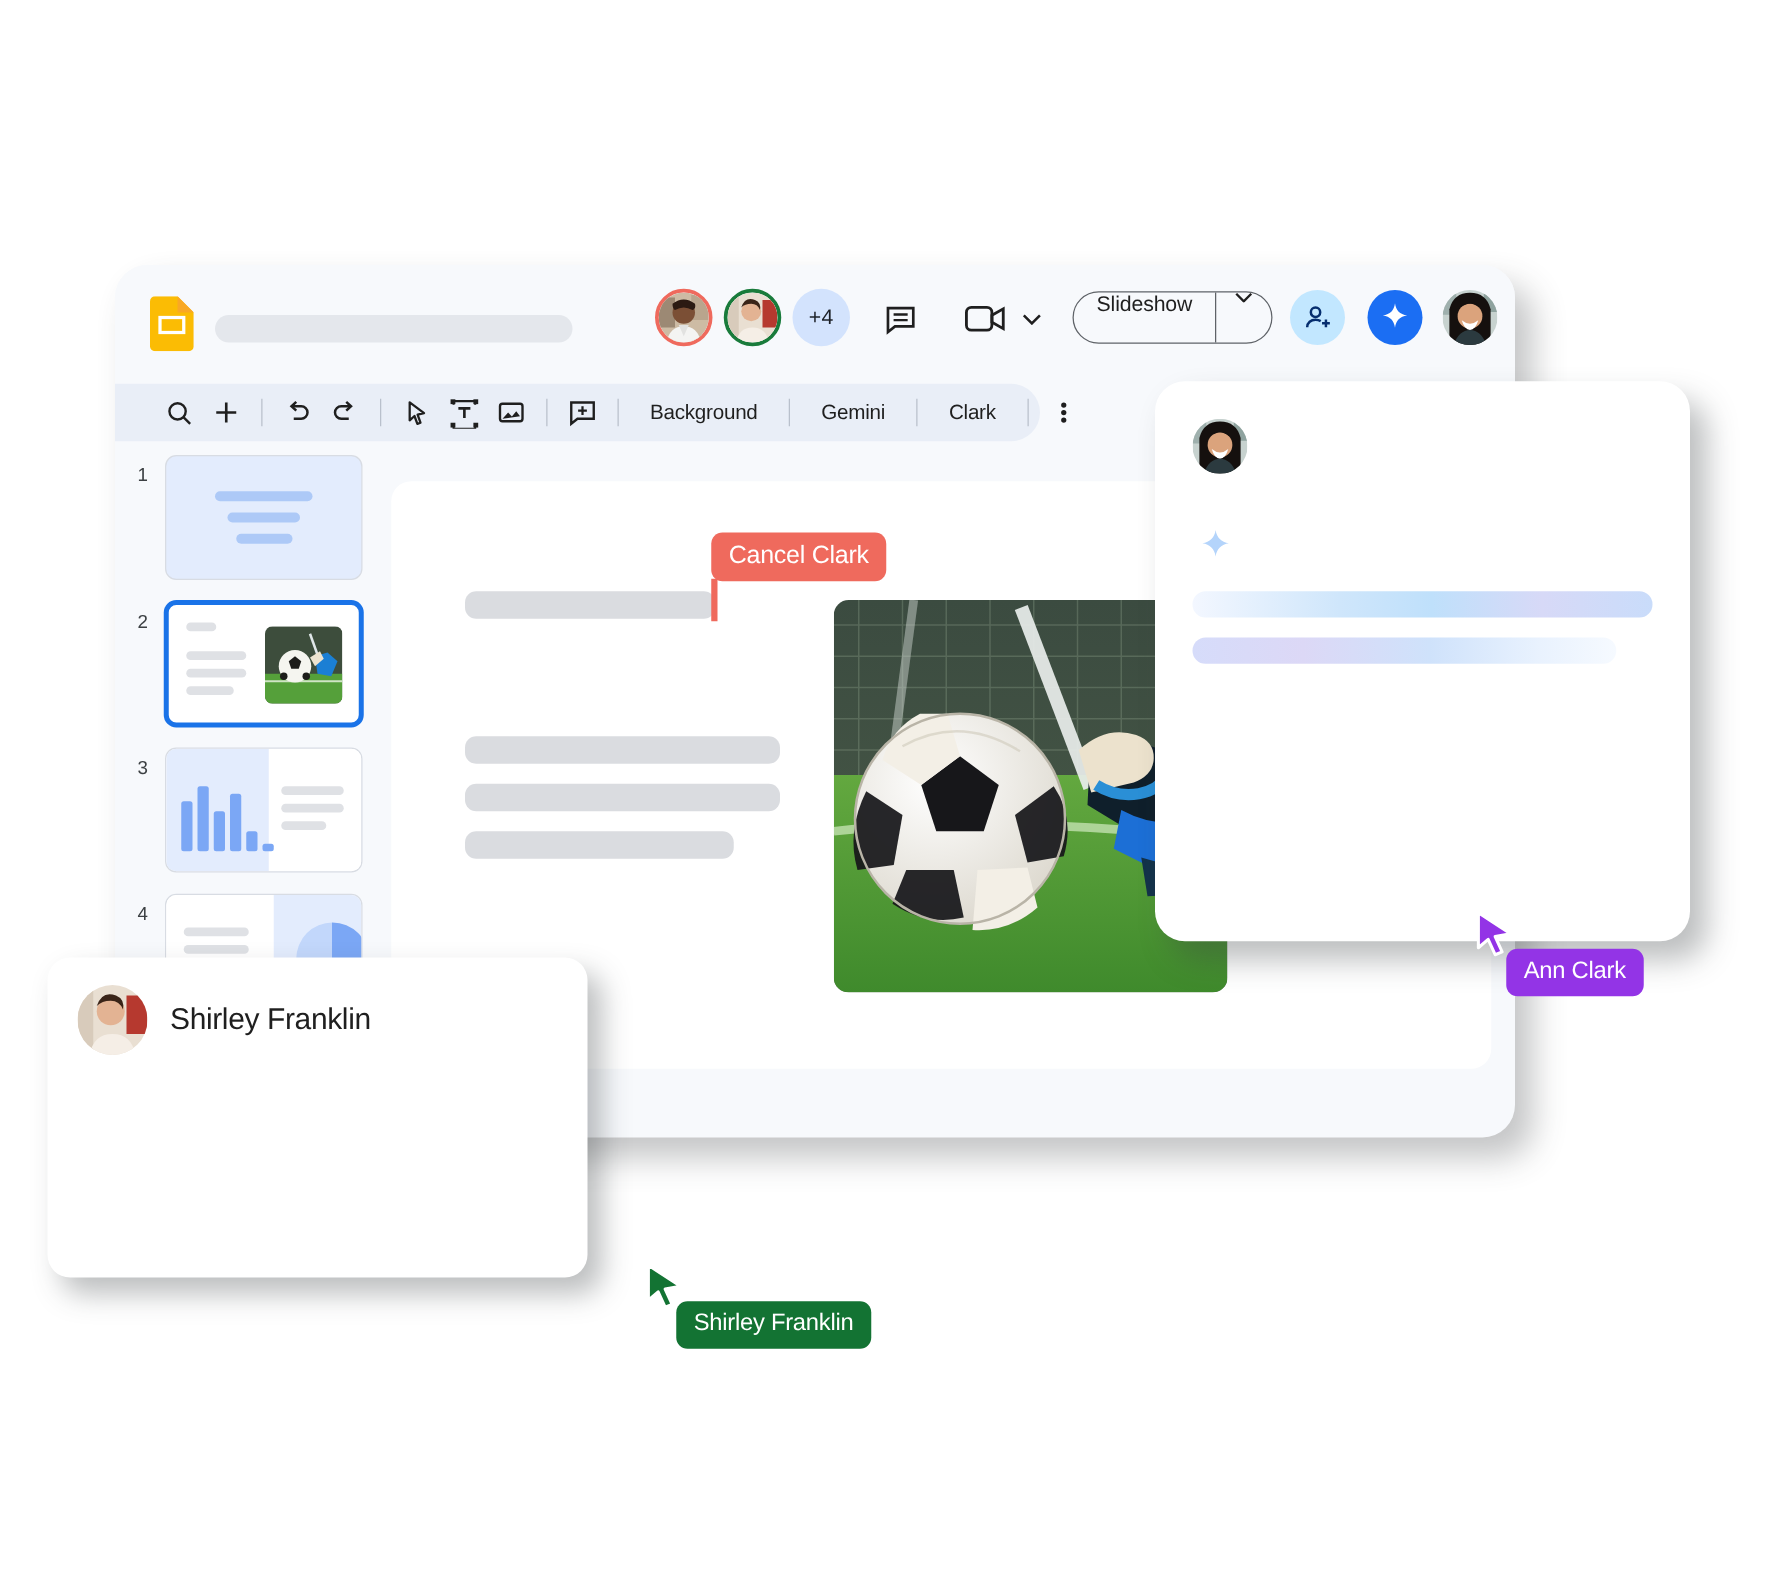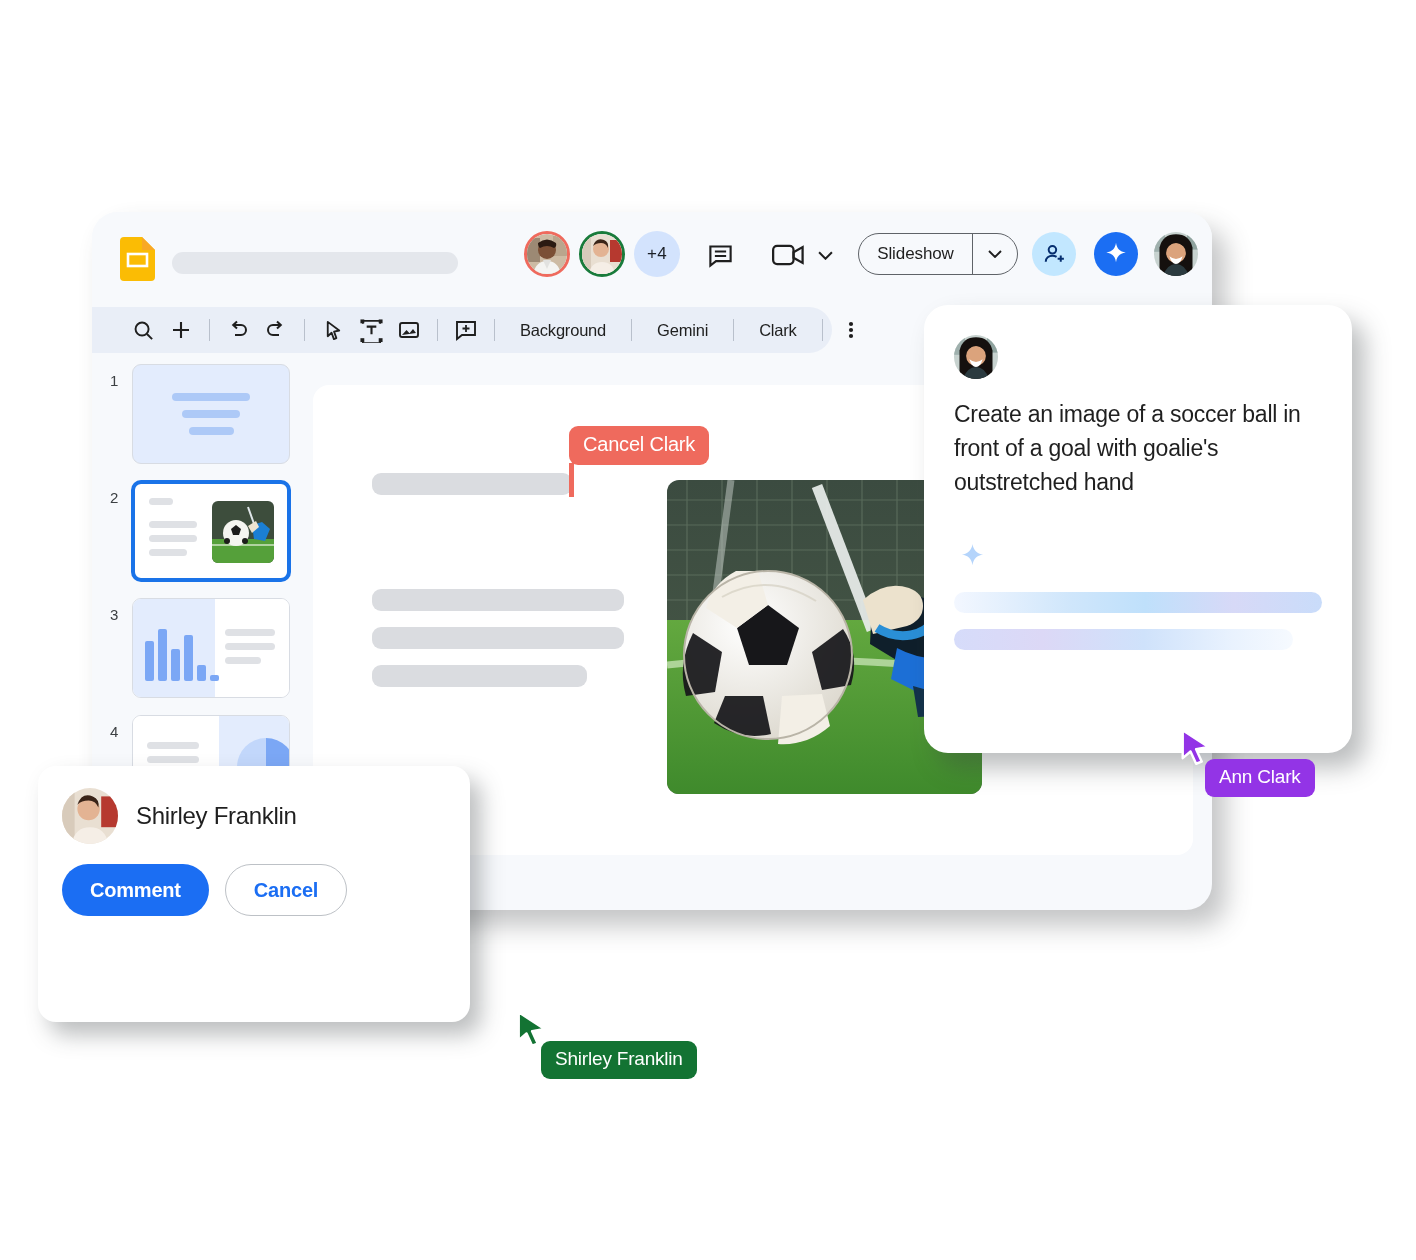--- a/index.html
+++ b/index.html
@@ -63,21 +63,21 @@
     color: #1f1f1f;
   }
   .icn-comment { left: 613px; }
   .icn-meet    { left: 676px; width: 42px; }
   .icn-meet-caret { left: 722px; width: 22px; }
 
   .slideshow-btn {
     position: absolute; left: 766px; top: 21px;
     height: 42px; width: 160px;
     border: 1px solid #5f6368; border-radius: 21px;
-    display: flex; align-items: center;
+    display: flex; align-items: flex-start;
     background: transparent;
   }
   .slideshow-btn .lbl {
     flex: 1; text-align: center;
     font-size: 17px; color: #1f1f1f; letter-spacing: -.1px;
   }
   .slideshow-btn .sep {
     width: 1px; align-self: stretch; background: #5f6368;
   }
   .slideshow-btn .car {
@@ -560,21 +560,20 @@
         <rect x="0" y="0" width="10" height="18" fill="#9fb0ad"></rect>
         <rect x="30" y="0" width="10" height="16" fill="#8fa39f"></rect>
         <path d="M5 14q3-12 15-12t15 12v26H5z" fill="#15100e"></path>
         <circle cx="20" cy="19" r="9" fill="#dba37c"></circle>
         <path d="M12 13q7-7 15 0-3-8-15 0z" fill="#15100e"></path>
         <path d="M14 22q6 5 12 0-2 7-6 7t-6-7z" fill="#fff"></path>
         <path d="M8 40q4-11 12-11t12 11z" fill="#2b3a3f"></path>
       </svg>
     </div>
 
-    <div class="gem-prompt">Create an image of a soccer ball in front of a goal with goalie's outstretched hand</div>
 
     <div class="gem-sparkle-sm">
       <svg viewBox="0 0 24 24" width="27" height="27">
         <path d="M12 1.8c.7 5.3 4.1 8.7 9.4 9.4-5.3.7-8.7 4.1-9.4 9.4-.7-5.3-4.1-8.7-9.4-9.4C7.9 10.5 11.3 7.1 12 1.8z" fill="#b4d4fb"></path>
       </svg>
     </div>
 
     <div class="gem-bar gem-bar-1"></div>
     <div class="gem-bar gem-bar-2"></div>
   </div>
@@ -605,19 +604,15 @@
           <rect x="0" y="0" width="9" height="40" fill="#d8cbbb"></rect>
           <circle cx="19" cy="15" r="8" fill="#e3b393"></circle>
           <path d="M11 12q3-9 11-6 5 2 4 8-2-5-7-5-5 0-8 3z" fill="#3a2418"></path>
           <path d="M7 40q2-12 13-12t13 12z" fill="#f5eee6"></path>
         </svg>
       </div>
       <div class="cm-name">Shirley Franklin</div>
     </div>
 
 
-    <div class="cm-actions">
-      <button class="btn-primary">Comment</button>
-      <button class="btn-secondary">Cancel</button>
-    </div>
   </div>
 
 </div>
 
 </body></html>

